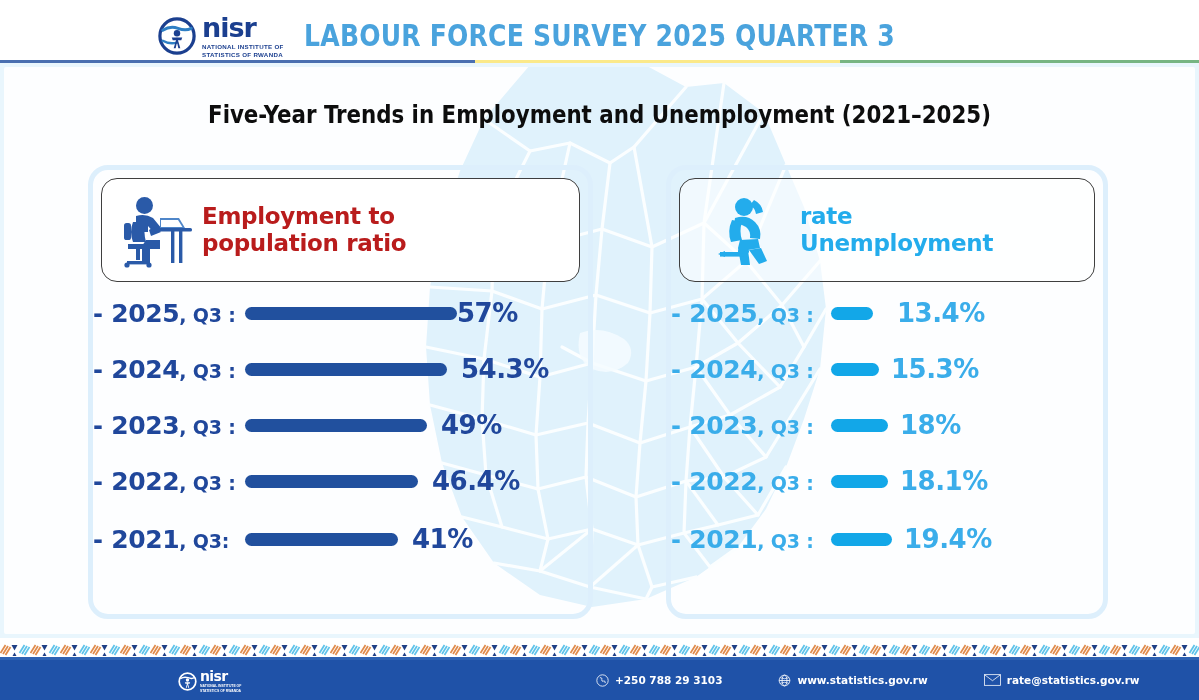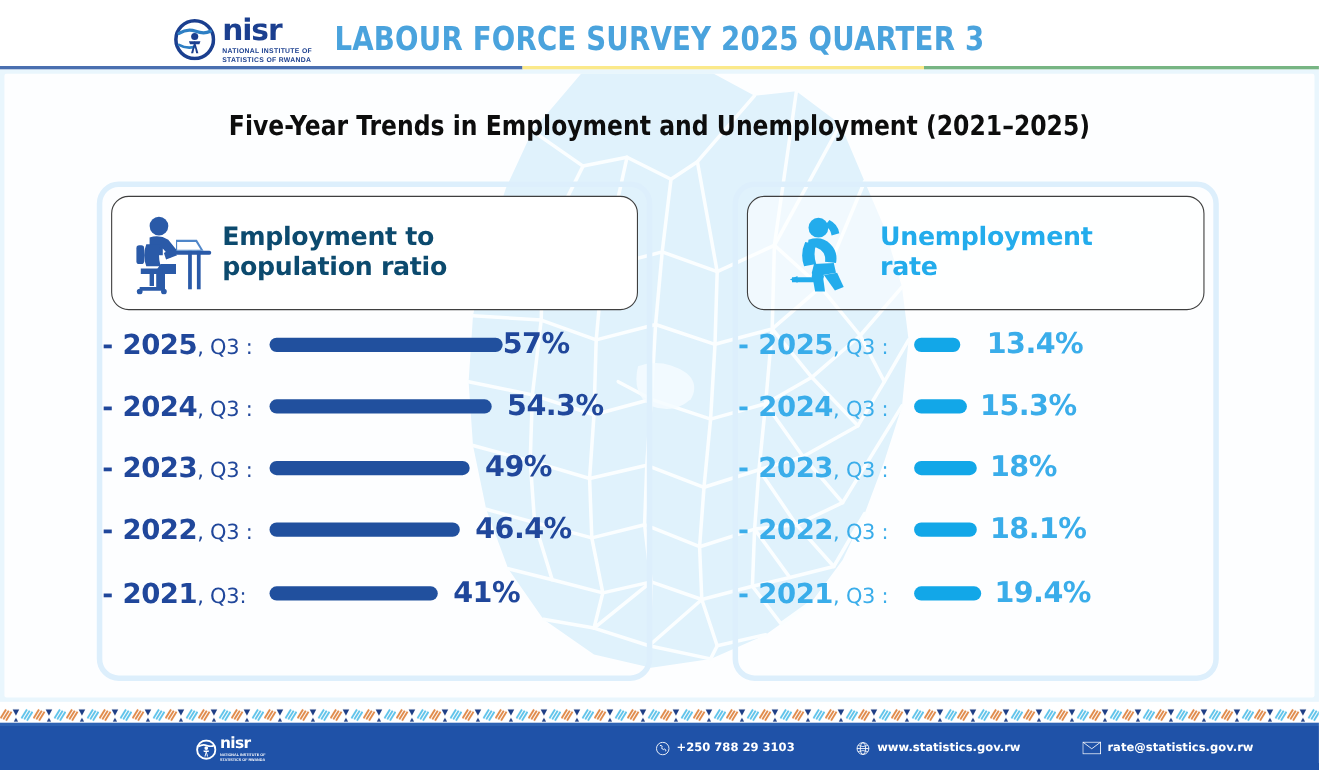--- a/index.html
+++ b/index.html
@@ -56,30 +56,30 @@
     display:flex;align-items:center;box-sizing:border-box;
   }
   .panel-right .panel-head{background:rgba(255,255,255,.55);}
   .ph-icon{flex:0 0 auto;display:flex;align-items:center;justify-content:center;}
   .panel-left .ph-icon{width:86px;margin-left:10px;}
   .panel-right .ph-icon{width:86px;margin-left:30px;}
   .ph-label{
     font-size:23px;font-weight:bold;line-height:1.18;
     font-family:"DejaVu Sans",sans-serif;letter-spacing:-.3px;
   }
-  .panel-left .ph-label{color:#0c4a6e;margin-left:4px;}
+  .panel-left .ph-label{color:#b91c1c;margin-left:4px;}
   .panel-right .ph-label{color:#23acec;margin-left:4px;}
 
   
   .rows{position:absolute;left:0;right:0;top:126px;bottom:10px;}
   .row{position:absolute;left:0;right:0;height:34px;display:flex;align-items:center;}
   .row-lab{display:flex;align-items:baseline;white-space:nowrap;font-family:"DejaVu Sans",sans-serif;}
   .r-dash{font-size:24px;font-weight:bold;}
   .r-year{font-size:25px;font-weight:bold;letter-spacing:-.4px;text-align:center;}
-  .r-q{font-size:19px;font-weight:normal;letter-spacing:-.2px;}
+  .r-q{font-size:19px;font-weight:bold;letter-spacing:-.2px;}
   .bar{height:13px;border-radius:7px;flex:0 0 auto;}
   .row-val{font-size:26px;font-weight:bold;white-space:nowrap;font-family:"DejaVu Sans",sans-serif;letter-spacing:-.5px;}
 
   .panel-left .row-lab,.panel-left .row-val{color:#20479b;}
   .panel-left .bar{background:#21509e;}
   .panel-left .rows{padding-left:26px;}
   .panel-right .row-lab,.panel-right .row-val{color:#3aadea;}
   .panel-right .bar{background:#12a7e8;}
   .panel-right .rows{padding-left:22px;}
 
@@ -294,22 +294,22 @@
             <path d="M16 26 q-5 11 -1 22 l11 -2 q-3 -9 0 -18 z"></path>
             <path d="M24 46 l18 -1 l2 9 l-12 2 l2 15 l-9 0 l-3 -17 z"></path>
             <path d="M33 56 l12 -2 l6 13 l-8 3 z"></path>
             <path d="M4 58 l24 0 l0 4.6 l-24 0 z"></path>
             <path d="M2 60 l7 -3 l0 6 z"></path>
             <rect x="22" y="55" width="11" height="4.6" rx="2"></rect>
           </g>
         </svg>
       </div>
       <div class="ph-label">
+        <div>rate</div>
         <div>Unemployment</div>
-        <div>rate</div>
       </div>
     </div>
     <div class="rows">
         <div class="row" style="top: 0px;">
           <div class="row-lab" style="width: 160px;">
             <span class="r-dash">-&nbsp;</span>
             <span class="r-year">2025</span>
             <span class="r-q">, Q3 :</span>
           </div>
           <div class="bar" style="width: 42px;"></div>

